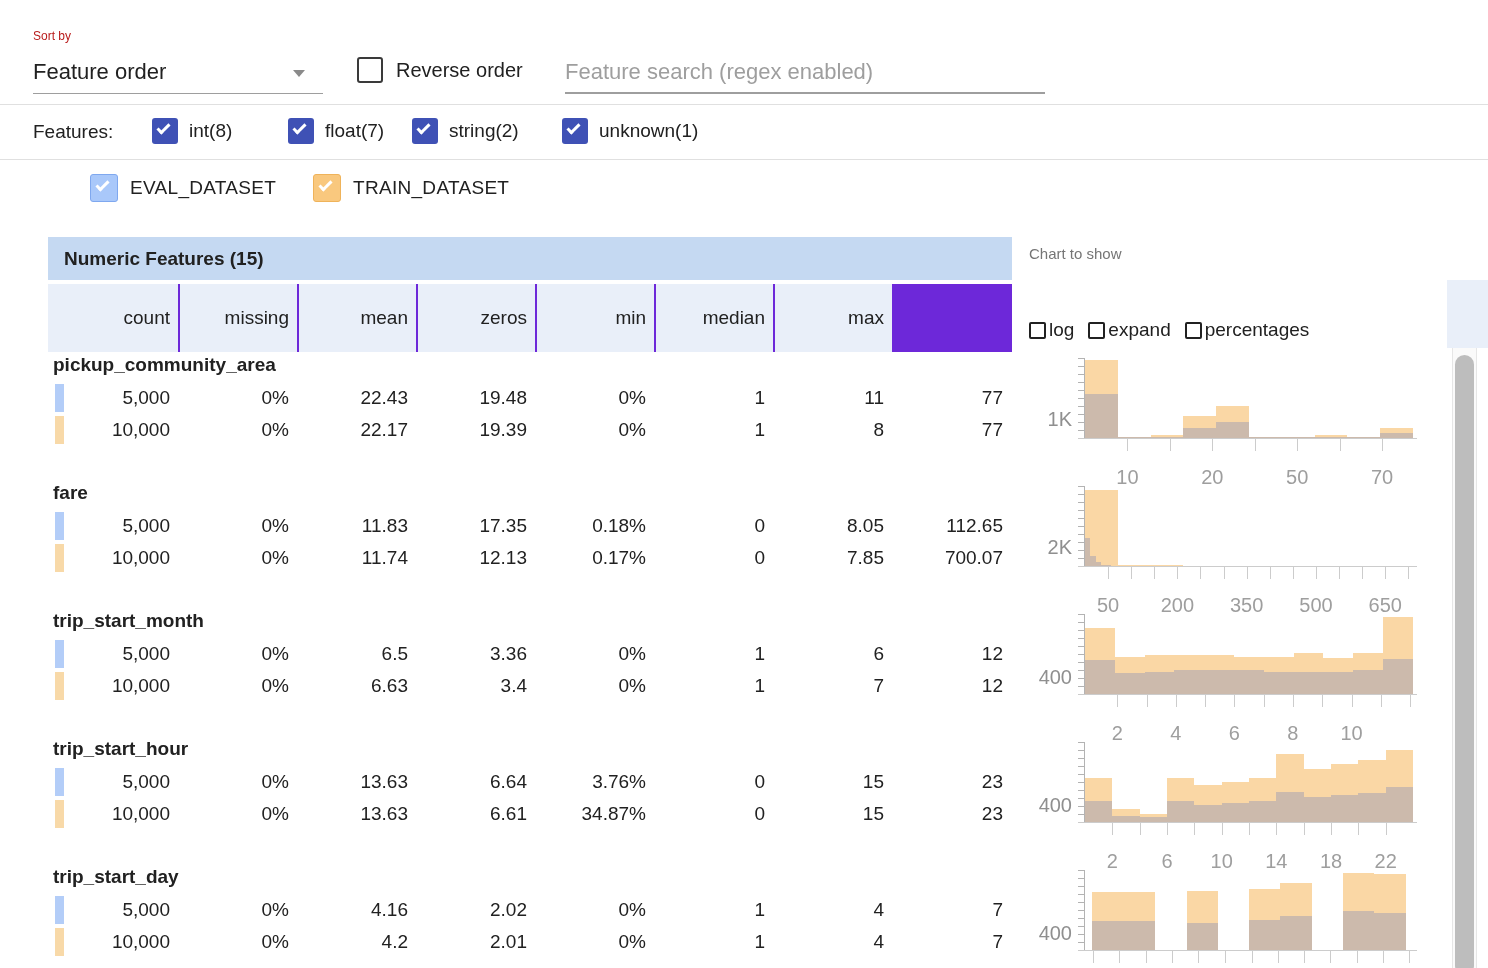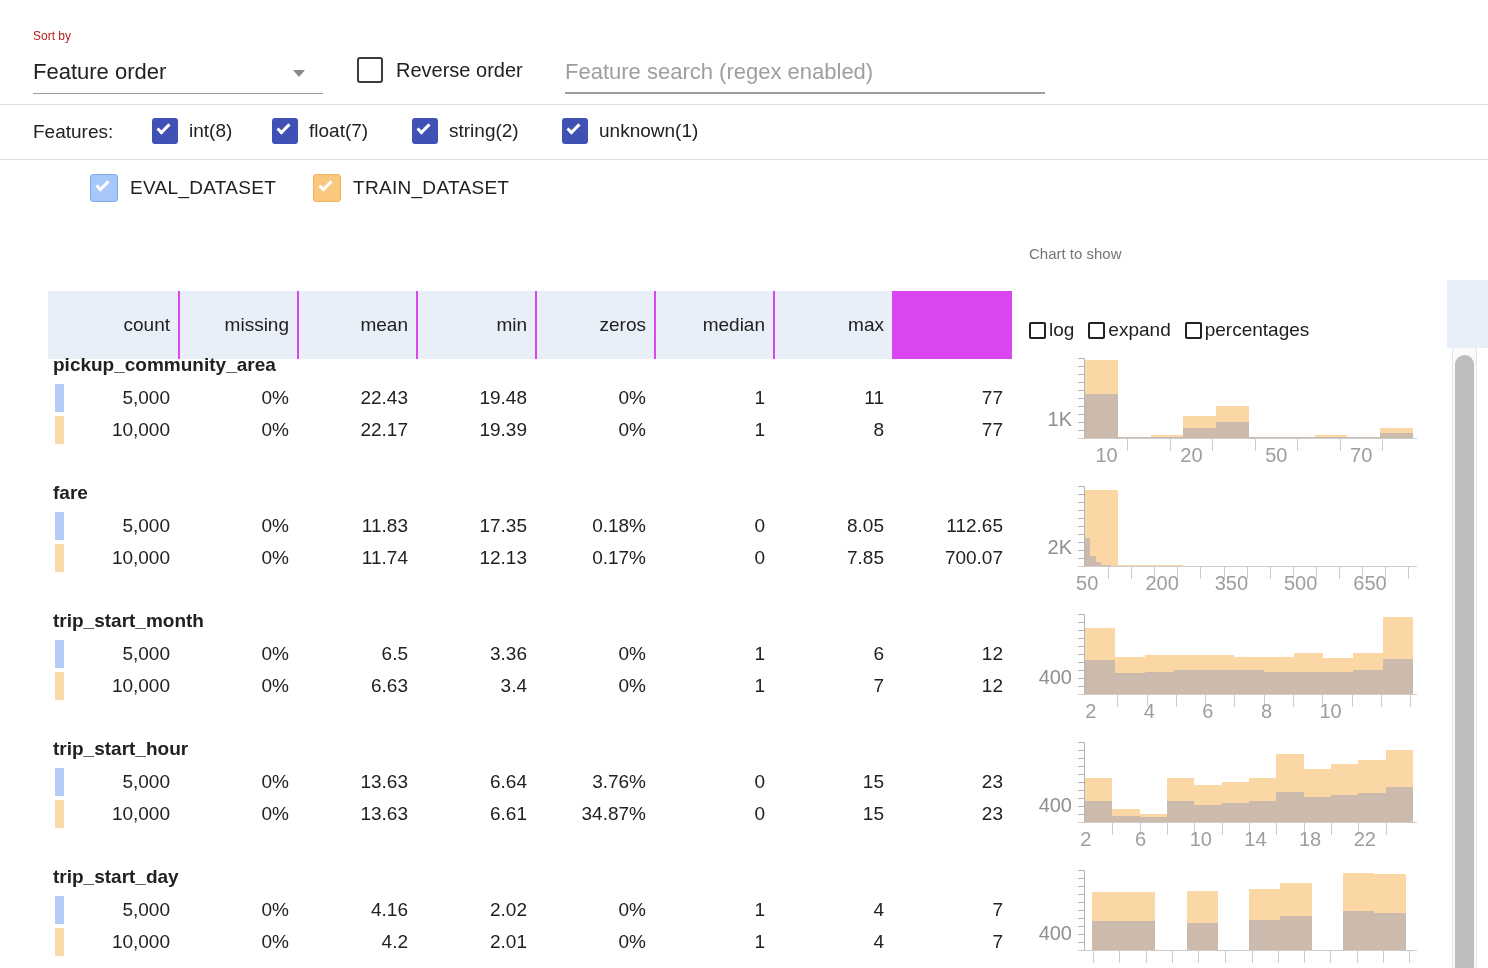--- a/index.html
+++ b/index.html
@@ -32,21 +32,21 @@
   
   .legend-row { position:absolute; left:0; top:161px; width:1488px; height:76px; }
   .ds { position:absolute; top:13px; display:flex; align-items:center; }
   .cb-ds { width:28px; height:28px; border-radius:3px; position:relative; cursor:pointer; flex:none; }
   .ds .lbl { font-size:19px; margin-left:12px; letter-spacing:0.3px; }
 
   
   .tbl-title { position:absolute; left:48px; top:237px; width:964px; height:43px; background:#c5d9f2;
      font-size:19px; font-weight:bold; line-height:43px; padding-left:16px; }
   .header-band { position:absolute; left:1447px; top:280px; width:41px; height:68px; background:#e9eff9; }
-  .col-head { position:absolute; left:48px; top:291px; width:964px; height:68px; background:#d946ef;
+  .col-head { position:absolute; left:48px; top:284px; width:964px; height:68px; background:#6d28d9;
      display:grid; grid-template-columns:130px repeat(7, 117px); column-gap:2px; }
   .col-head .cell { background:#e9eff9; font-size:19px; color:#212121; display:flex; align-items:center; justify-content:flex-end; padding-right:8px; }
 
   .rows-area { position:absolute; left:48px; top:352px; width:964px; height:616px; overflow:hidden; }
   .fgroup { position:absolute; left:0; width:964px; height:128px; }
   .fname { font-size:19px; font-weight:bold; height:30px; line-height:26px; padding-left:5px; }
   .drow { position:relative; height:32px; display:grid; grid-template-columns:130px repeat(7, 117px); column-gap:2px; }
   .drow .cell { font-size:19px; display:flex; align-items:center; justify-content:flex-end; padding-right:8px; }
   .ind { position:absolute; left:7px; top:2px; width:9px; height:28px; }
 
@@ -64,21 +64,21 @@
   
   .charts { position:absolute; left:1022px; top:352px; width:425px; height:616px; overflow:hidden; }
   .chart-row { position:absolute; left:0; width:425px; height:128px; }
   .plot { position:absolute; left:63px; top:6px; width:328px; height:80px; }
   .bar { position:absolute; bottom:0; }
   .ruler { position:absolute; left:56px; top:6px; width:7px; height:81px;
      background:repeating-linear-gradient(to bottom, #b3b3b3 0 1px, transparent 1px 8px);
      border-right:1px solid #b3b3b3; }
   .axis { position:absolute; left:56px; top:86px; width:339px; height:1px; background:#cccccc; }
   .xtick { position:absolute; top:87px; width:1px; height:12px; background:#cccccc; }
-  .xlab { position:absolute; top:92px; width:64px; text-align:left; font-size:20px; color:#9e9e9e; }
+  .xlab { position:absolute; top:114px; width:64px; text-align:center; font-size:20px; color:#9e9e9e; }
   .ylab { position:absolute; left:0; width:50px; text-align:right; font-size:20px; color:#8f8f8f; }
 
   
   .sb-track { position:absolute; left:1452px; top:348px; width:25px; height:620px; background:#fafafa;
      border-left:1px solid #e6e6e6; border-right:1px solid #e6e6e6; }
   .sb-thumb { position:absolute; left:2px; top:7px; width:19px; height:620px; background:#bdbdbd; border-radius:10px; cursor:pointer; }
 </style>
 </head>
 <body>
 
@@ -99,21 +99,21 @@
 
   <div class="filter-row">
     <div class="filter-label">Features:</div>
     <div id="ftypes">
         <div class="ftype" style="left: 152px;">
           <div class="cb-indigo">
             <span class="tick-w"></span>
           </div>
           <span class="lbl">int(8)</span>
         </div>
-        <div class="ftype" style="left: 272px;">
+        <div class="ftype" style="left: 288px;">
           <div class="cb-indigo">
             <span class="tick-w"></span>
           </div>
           <span class="lbl">float(7)</span>
         </div>
         <div class="ftype" style="left: 412px;">
           <div class="cb-indigo">
             <span class="tick-w"></span>
           </div>
           <span class="lbl">string(2)</span>
@@ -137,27 +137,28 @@
         </div>
         <div class="ds" style="left: 313px;">
           <div class="cb-ds" style="background: rgb(249, 200, 126); border: 1.5px solid rgb(239, 179, 90);">
             <span class="tick-w"></span>
           </div>
           <span class="lbl">TRAIN_DATASET</span>
         </div>
       </div>
   </div>
 
+  <div class="tbl-title">Numeric Features (15)</div>
   <div class="header-band"></div>
   <div class="col-head" id="colhead">
       <div class="cell">count</div>
       <div class="cell">missing</div>
       <div class="cell">mean</div>
+      <div class="cell">zeros</div>
       <div class="cell">min</div>
-      <div class="cell">zeros</div>
       <div class="cell">median</div>
       <div class="cell">max</div>
     </div>
 
   <div class="rows-area" id="rows">
       <div class="fgroup" style="top: 0px;">
         <div class="fname">pickup_community_area</div>
         <div class="drow">
           <div class="ind" style="background: rgb(179, 205, 248);"></div>
           <div class="cell">5,000</div>

